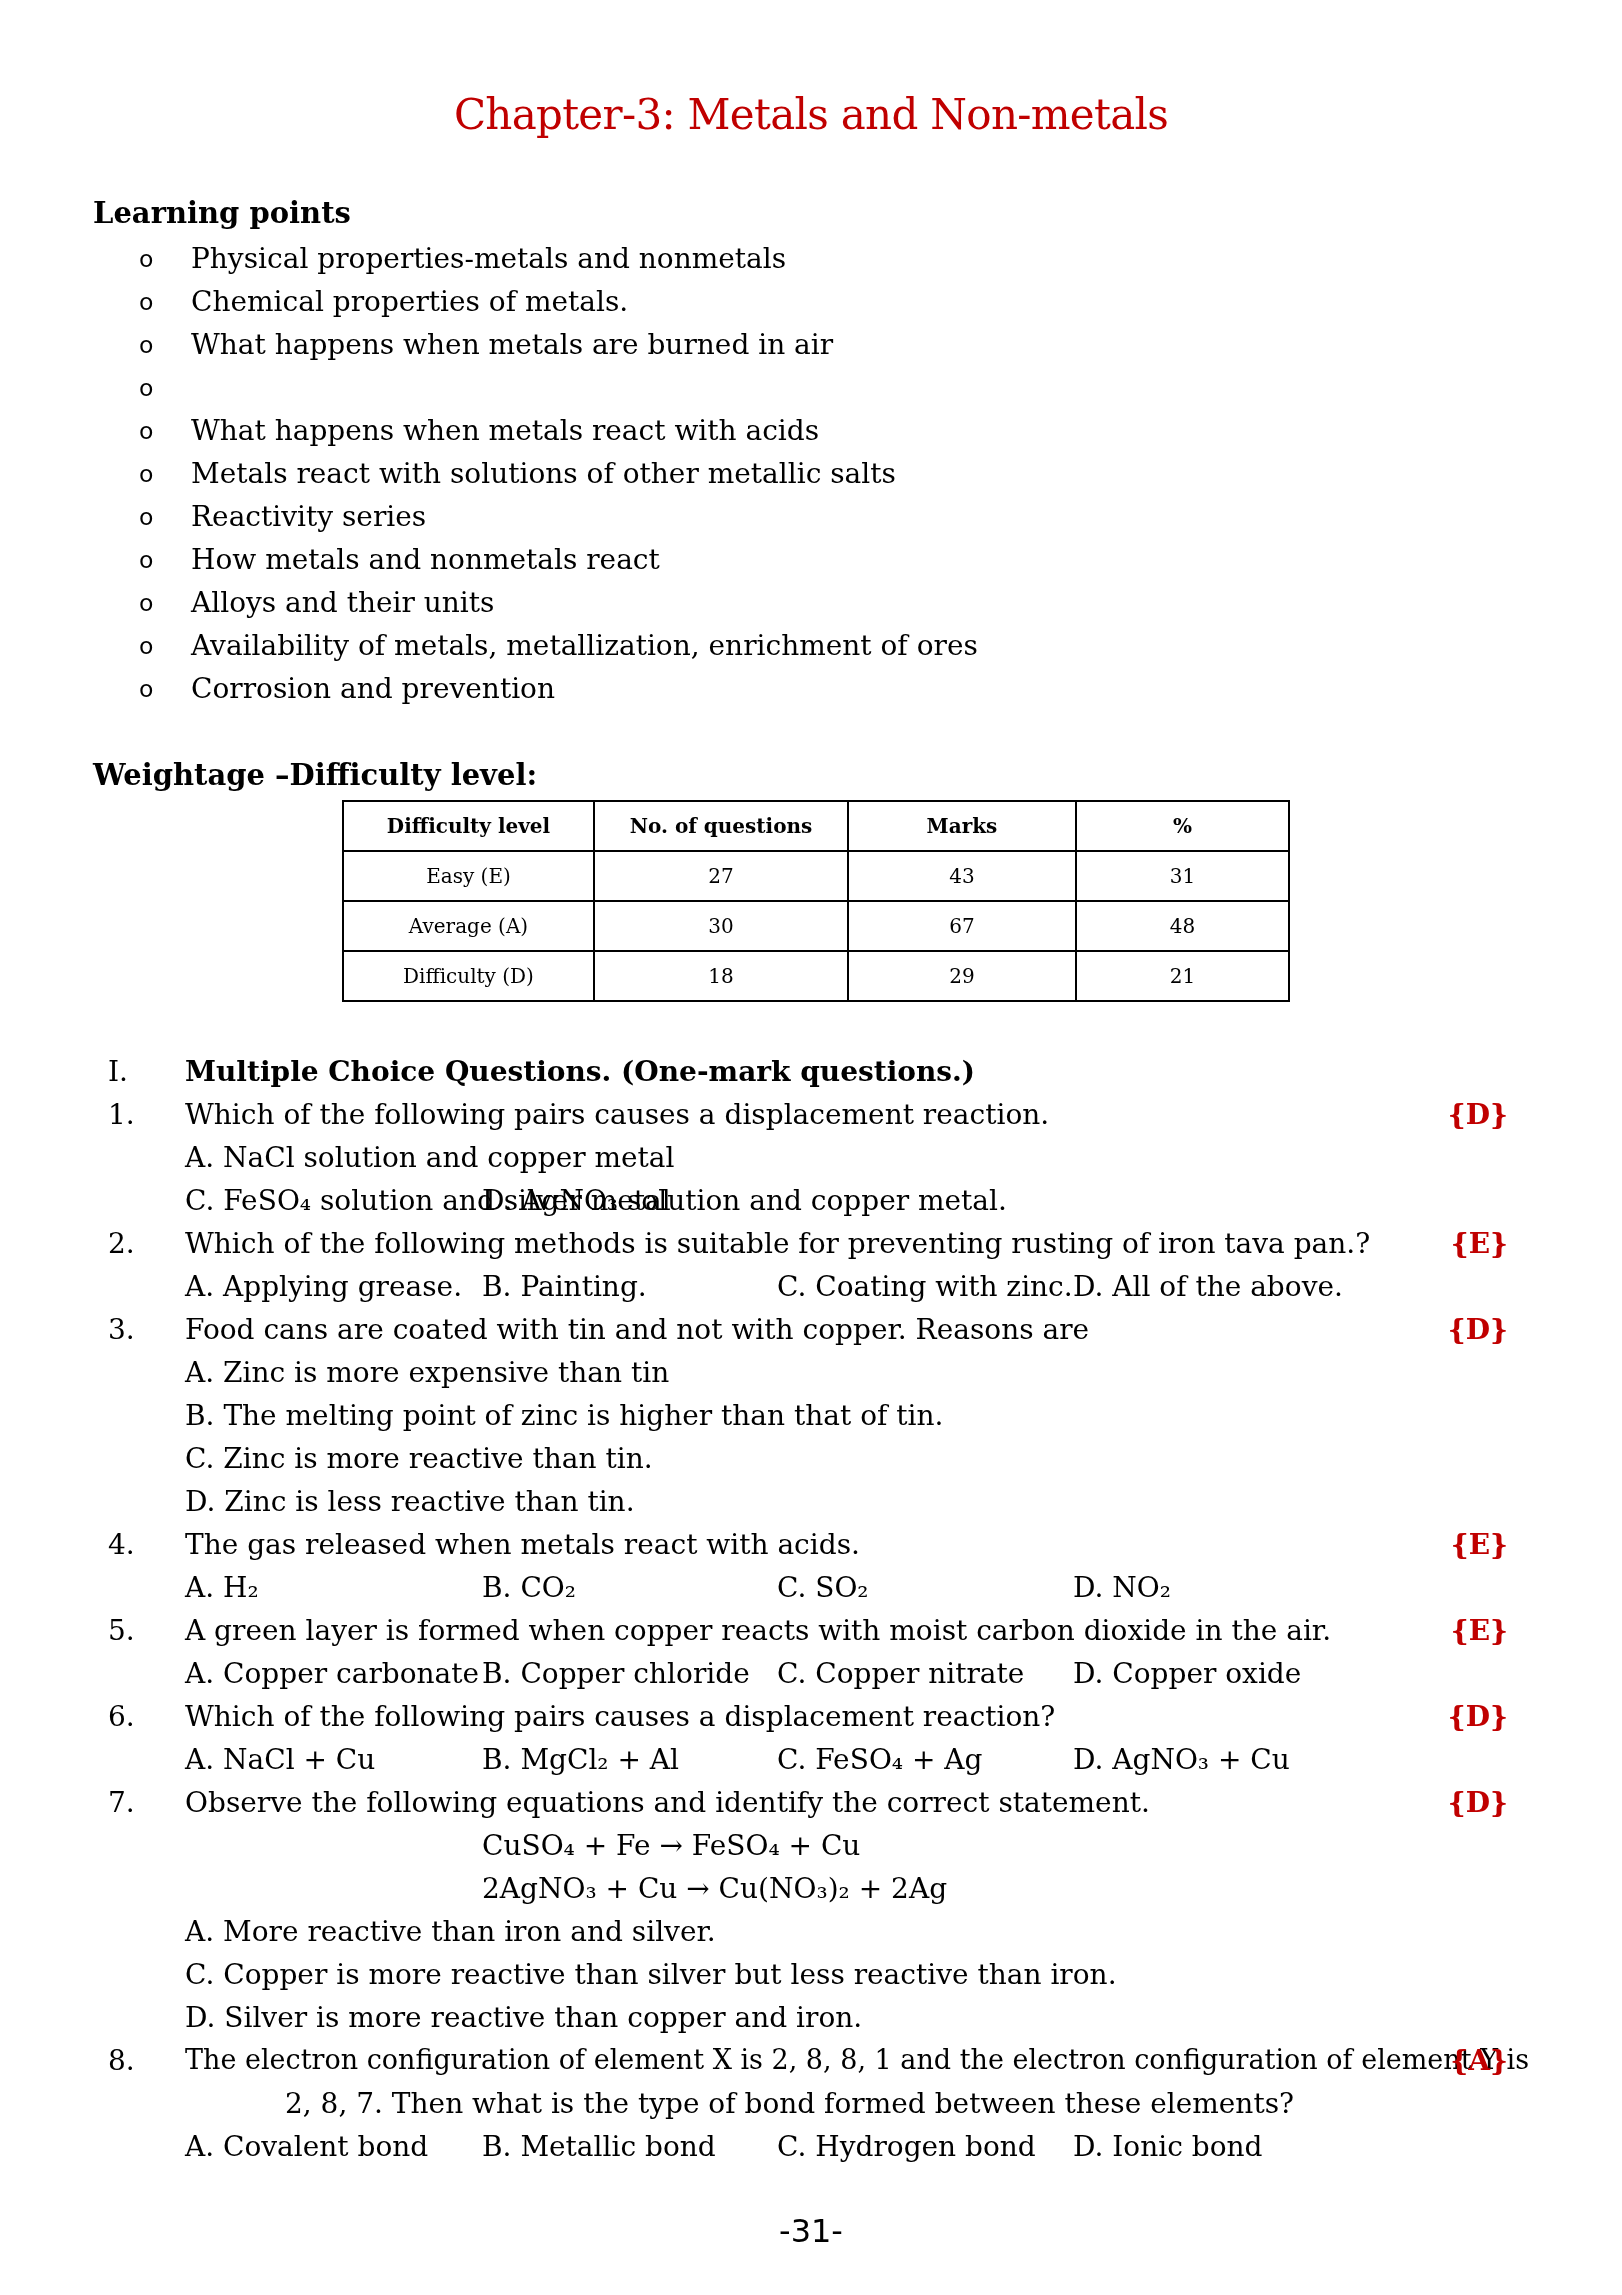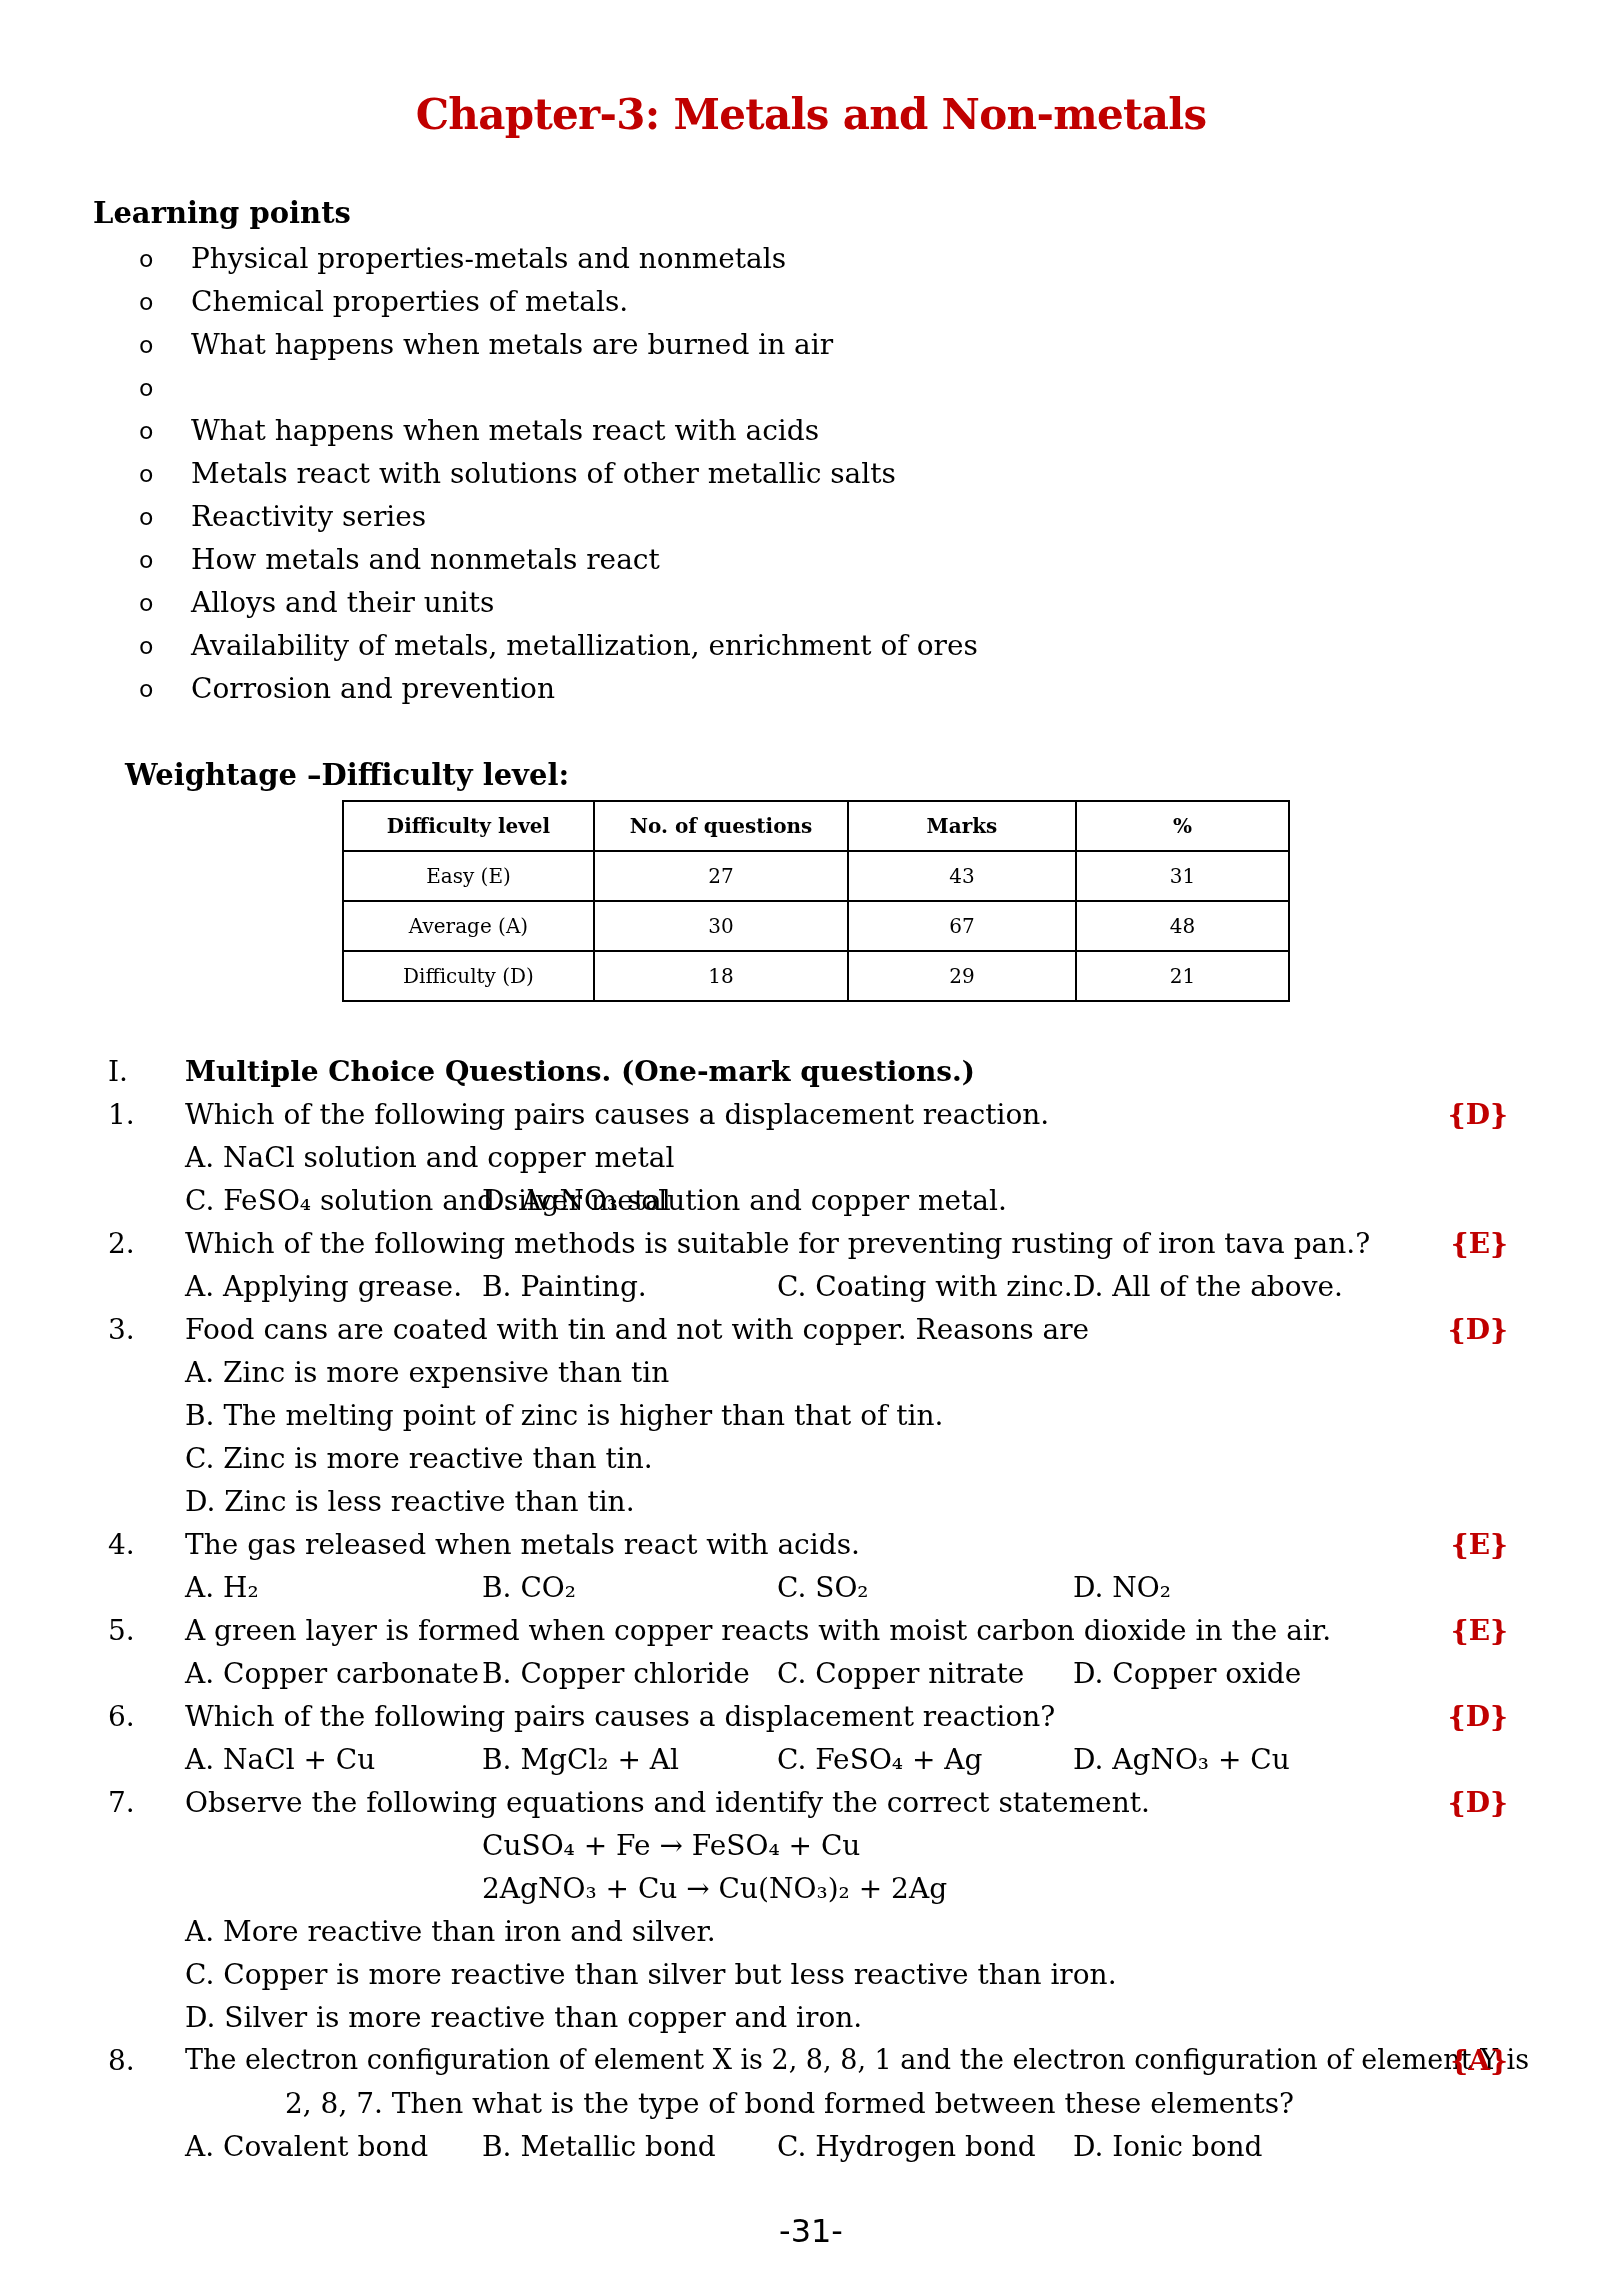--- a/index.html
+++ b/index.html
@@ -3,21 +3,21 @@
 <meta charset="utf-8">
 <style>
   html, body { margin: 0; padding: 0; background: #ffffff; }
   body {
     width: 1622px; height: 2295px; position: relative; overflow: hidden;
     font-family: "DejaVu Serif", "Liberation Serif", serif;
     color: #000000;
   }
   .title {
     position: absolute; left: 0; width: 1622px; top: 90px;
-    text-align: center; font-weight: bold; font-size: 42px; color: #c00000;
+    text-align: center; font-weight: normal; font-size: 42px; color: #c00000;
     font-family: "DejaVu Serif", serif; letter-spacing: -0.7px;
   }
   .h-bold { position: absolute; font-weight: bold; font-size: 29px; }
   .lp-list { position: absolute; left: 139px; top: 237px; margin: 0; padding: 0; list-style: none; }
   .lp-item { height: 43px; display: flex; align-items: center; font-size: 28px; }
   .lp-bullet { width: 52px; font-size: 23.6px; font-family: "DejaVu Sans", sans-serif; }
   .lp-text { white-space: nowrap; }
 
   table.wt {
     position: absolute; left: 342px; top: 800px; border-collapse: collapse;
@@ -89,21 +89,21 @@
   <li class="lp-item">
       <span class="lp-bullet">o</span>
       <span class="lp-text">Availability of metals, metallization, enrichment of ores</span>
     </li>
   <li class="lp-item">
       <span class="lp-bullet">o</span>
       <span class="lp-text">Corrosion and prevention</span>
     </li>
 </ul>
 
-<div class="h-bold" style="left:93px; top:758px;margin-left:32px;">Weightage –Difficulty level:</div>
+<div class="h-bold" style="left:93px; top:758px;">Weightage –Difficulty level:</div>
 
 <table class="wt">
   <tbody>
       <tr>
     <th style="width:236px">Difficulty level</th>
     <th style="width:239px">No. of questions</th>
     <th style="width:213px">Marks</th>
     <th style="width:198px">%</th>
   </tr>
   <tr>

